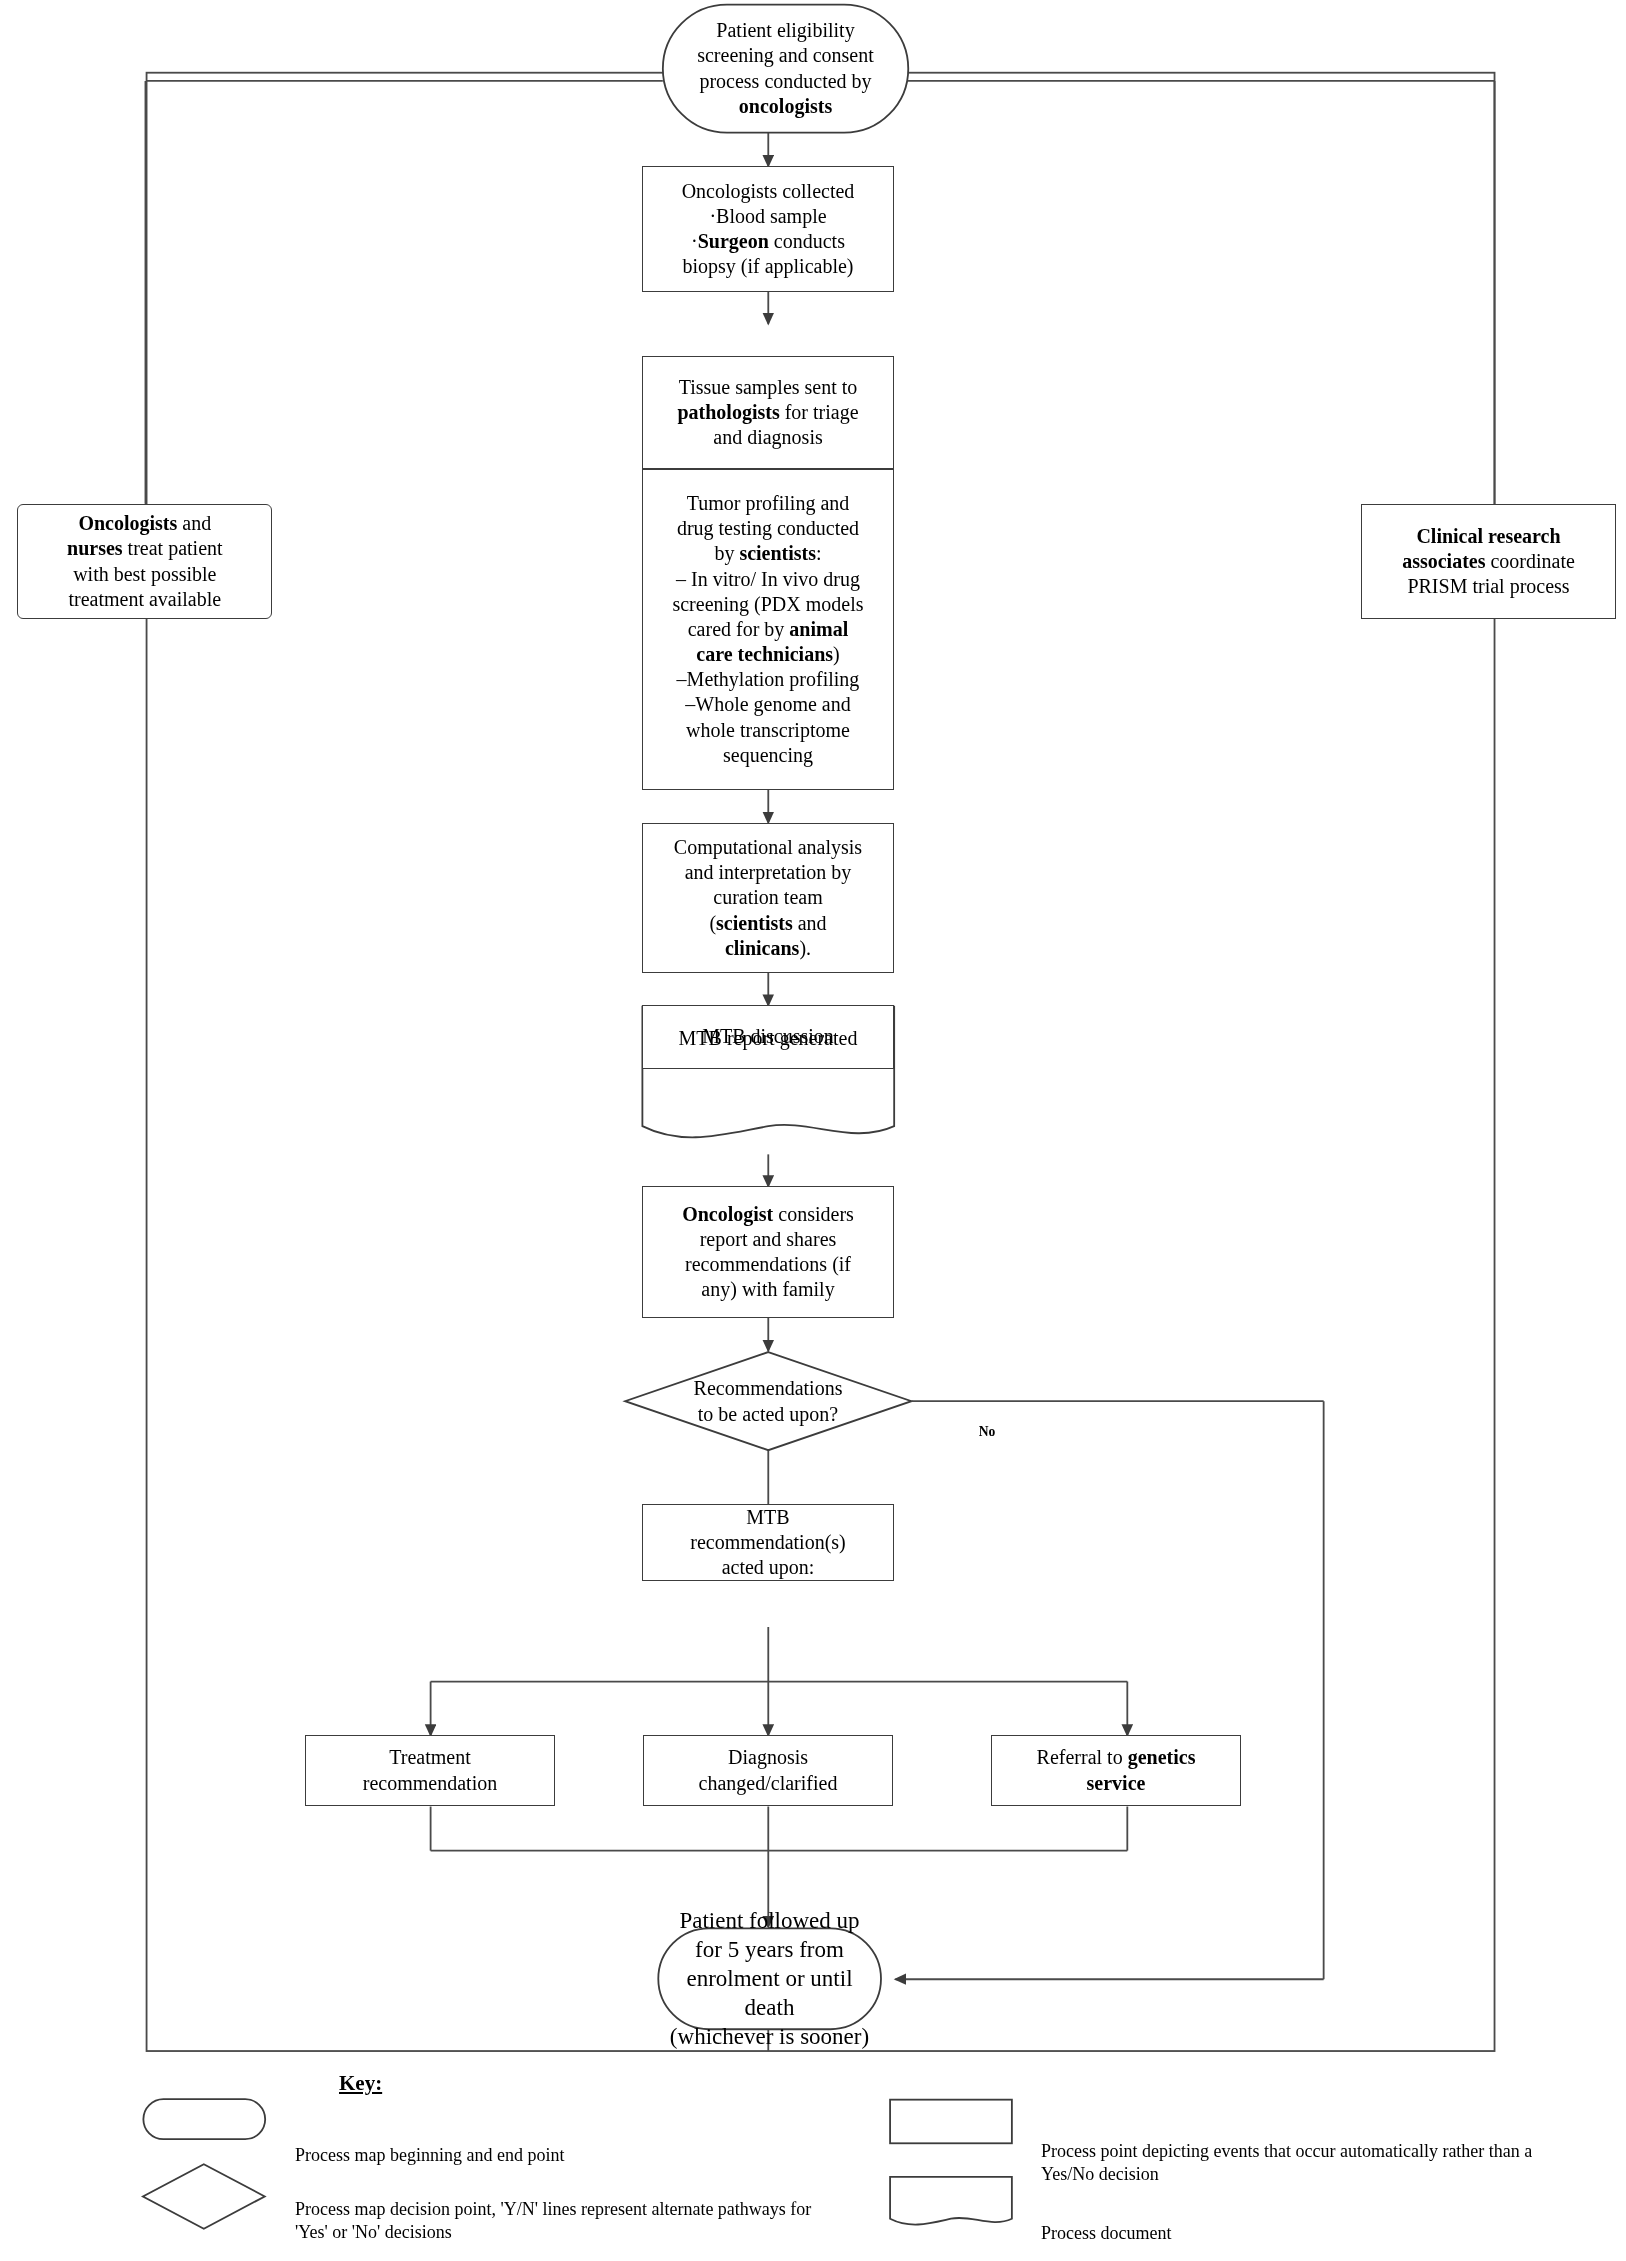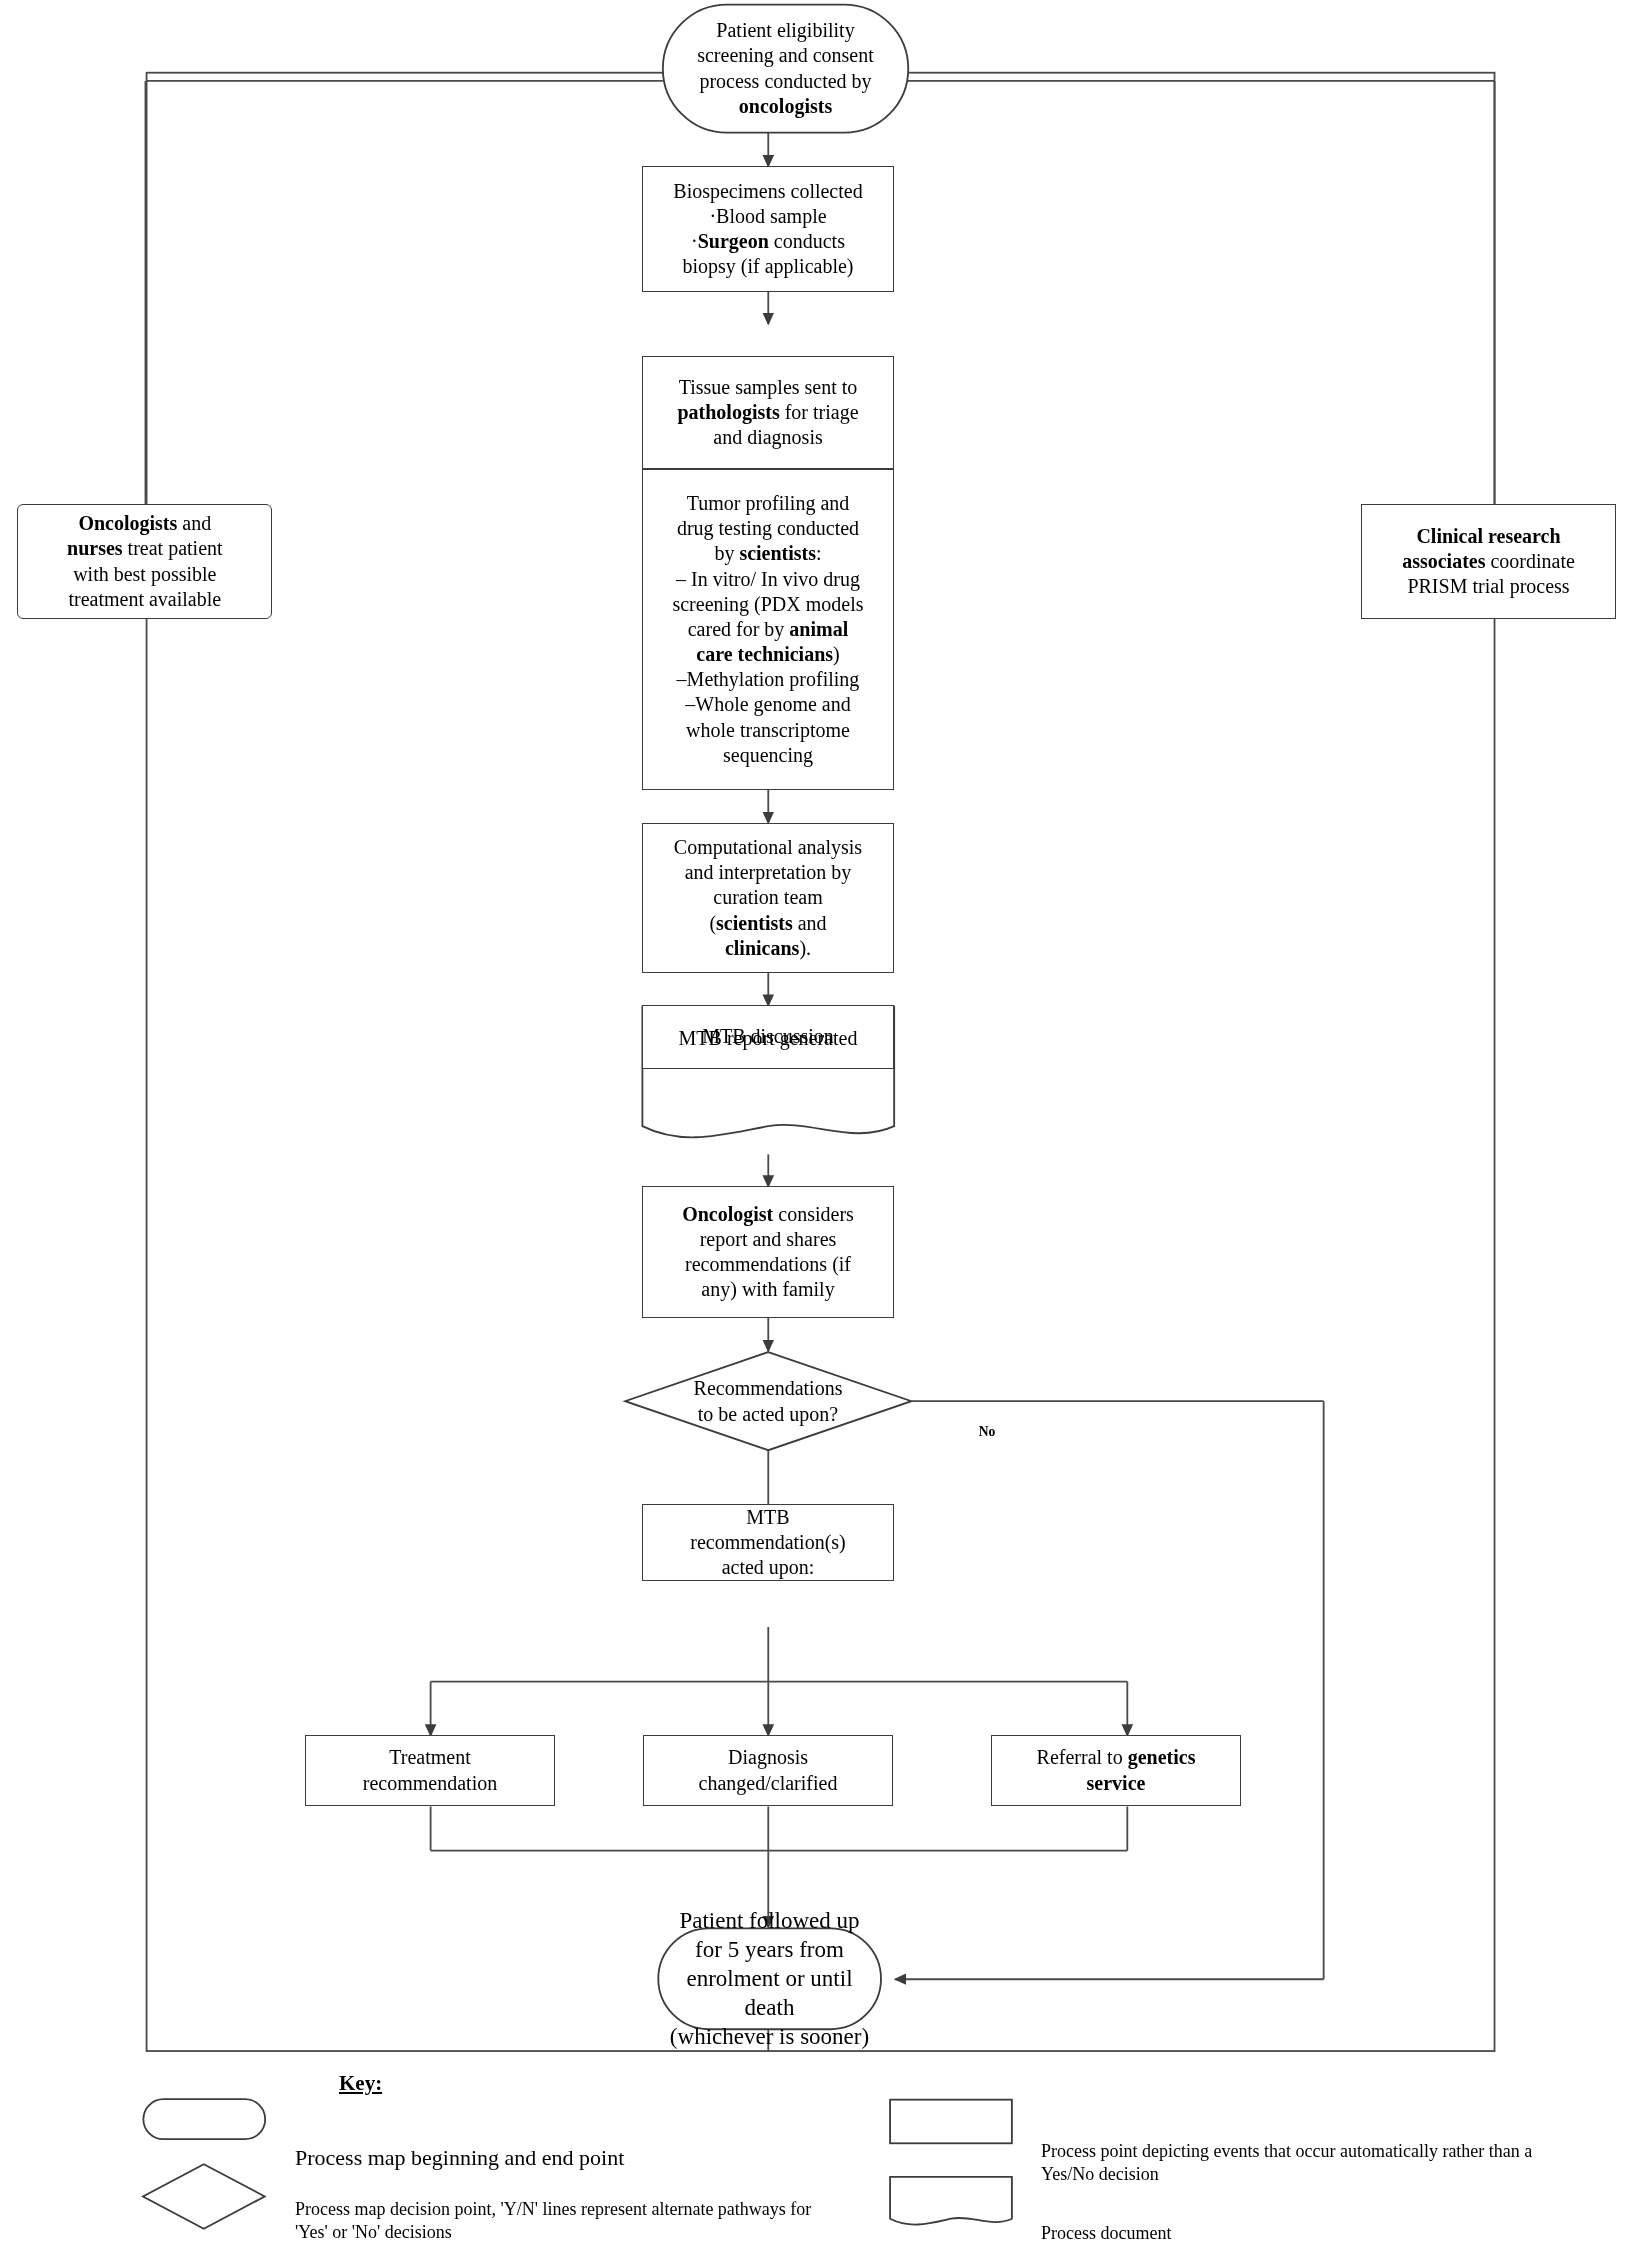--- a/index.html
+++ b/index.html
@@ -96,21 +96,21 @@
     <span class="txt">
       <span>Patient eligibility</span><br>
       <span>screening and consent</span><br>
       <span>process conducted by</span><br>
       <span class="b">oncologists</span>
     </span>
   </div>
 
   <div class="node rect" style="left:642px;top:166px;width:252px;height:126px;font-size:20px;">
     <span class="txt">
-      <span>Biospecimens collected</span><br>
+      <span>Oncologists collected</span><br>
       <span>·Blood sample</span><br>
       <span>·<b>Surgeon</b> conducts</span><br>
       <span>biopsy (if applicable)</span>
     </span>
   </div>
 
   <div class="node rect" style="left:642px;top:324px;width:252px;height:113px;font-size:20px;margin-top:32px;">
     <span class="txt">
       <span>Tissue samples sent to</span><br>
       <span><b>pathologists</b> for triage</span><br>
@@ -242,21 +242,21 @@
       <path d="M448 4762 L582 4833 L448 4904 L314 4833 Z"></path>
 
       <rect x="1958" y="4620" width="268" height="96"></rect>
 
       <path d="M1958 4790 H2226 V4882
                C2181 4903 2136 4872 2092 4882
                C2047 4892 2003 4905 1958 4882 Z"></path>
     </g>
   </svg>
 
-  <div class="legend-label" style="left:295px;top:2108px;width:536px;font-size:22px;">
+  <div class="legend-label" style="left:295px;top:2108px;width:536px;font-size:18px;">
     <span>Process map beginning and end point</span>
   </div>
 
   <div class="legend-label" style="left:295px;top:2162px;width:536px;font-size:18px;">
     <span>Process map decision point, 'Y/N' lines represent alternate pathways for 'Yes' or 'No' decisions</span>
   </div>
 
   <div class="legend-label" style="left:1041px;top:2104px;width:536px;font-size:18px;">
     <span>Process point depicting events that occur automatically rather than a Yes/No decision</span>
   </div>

